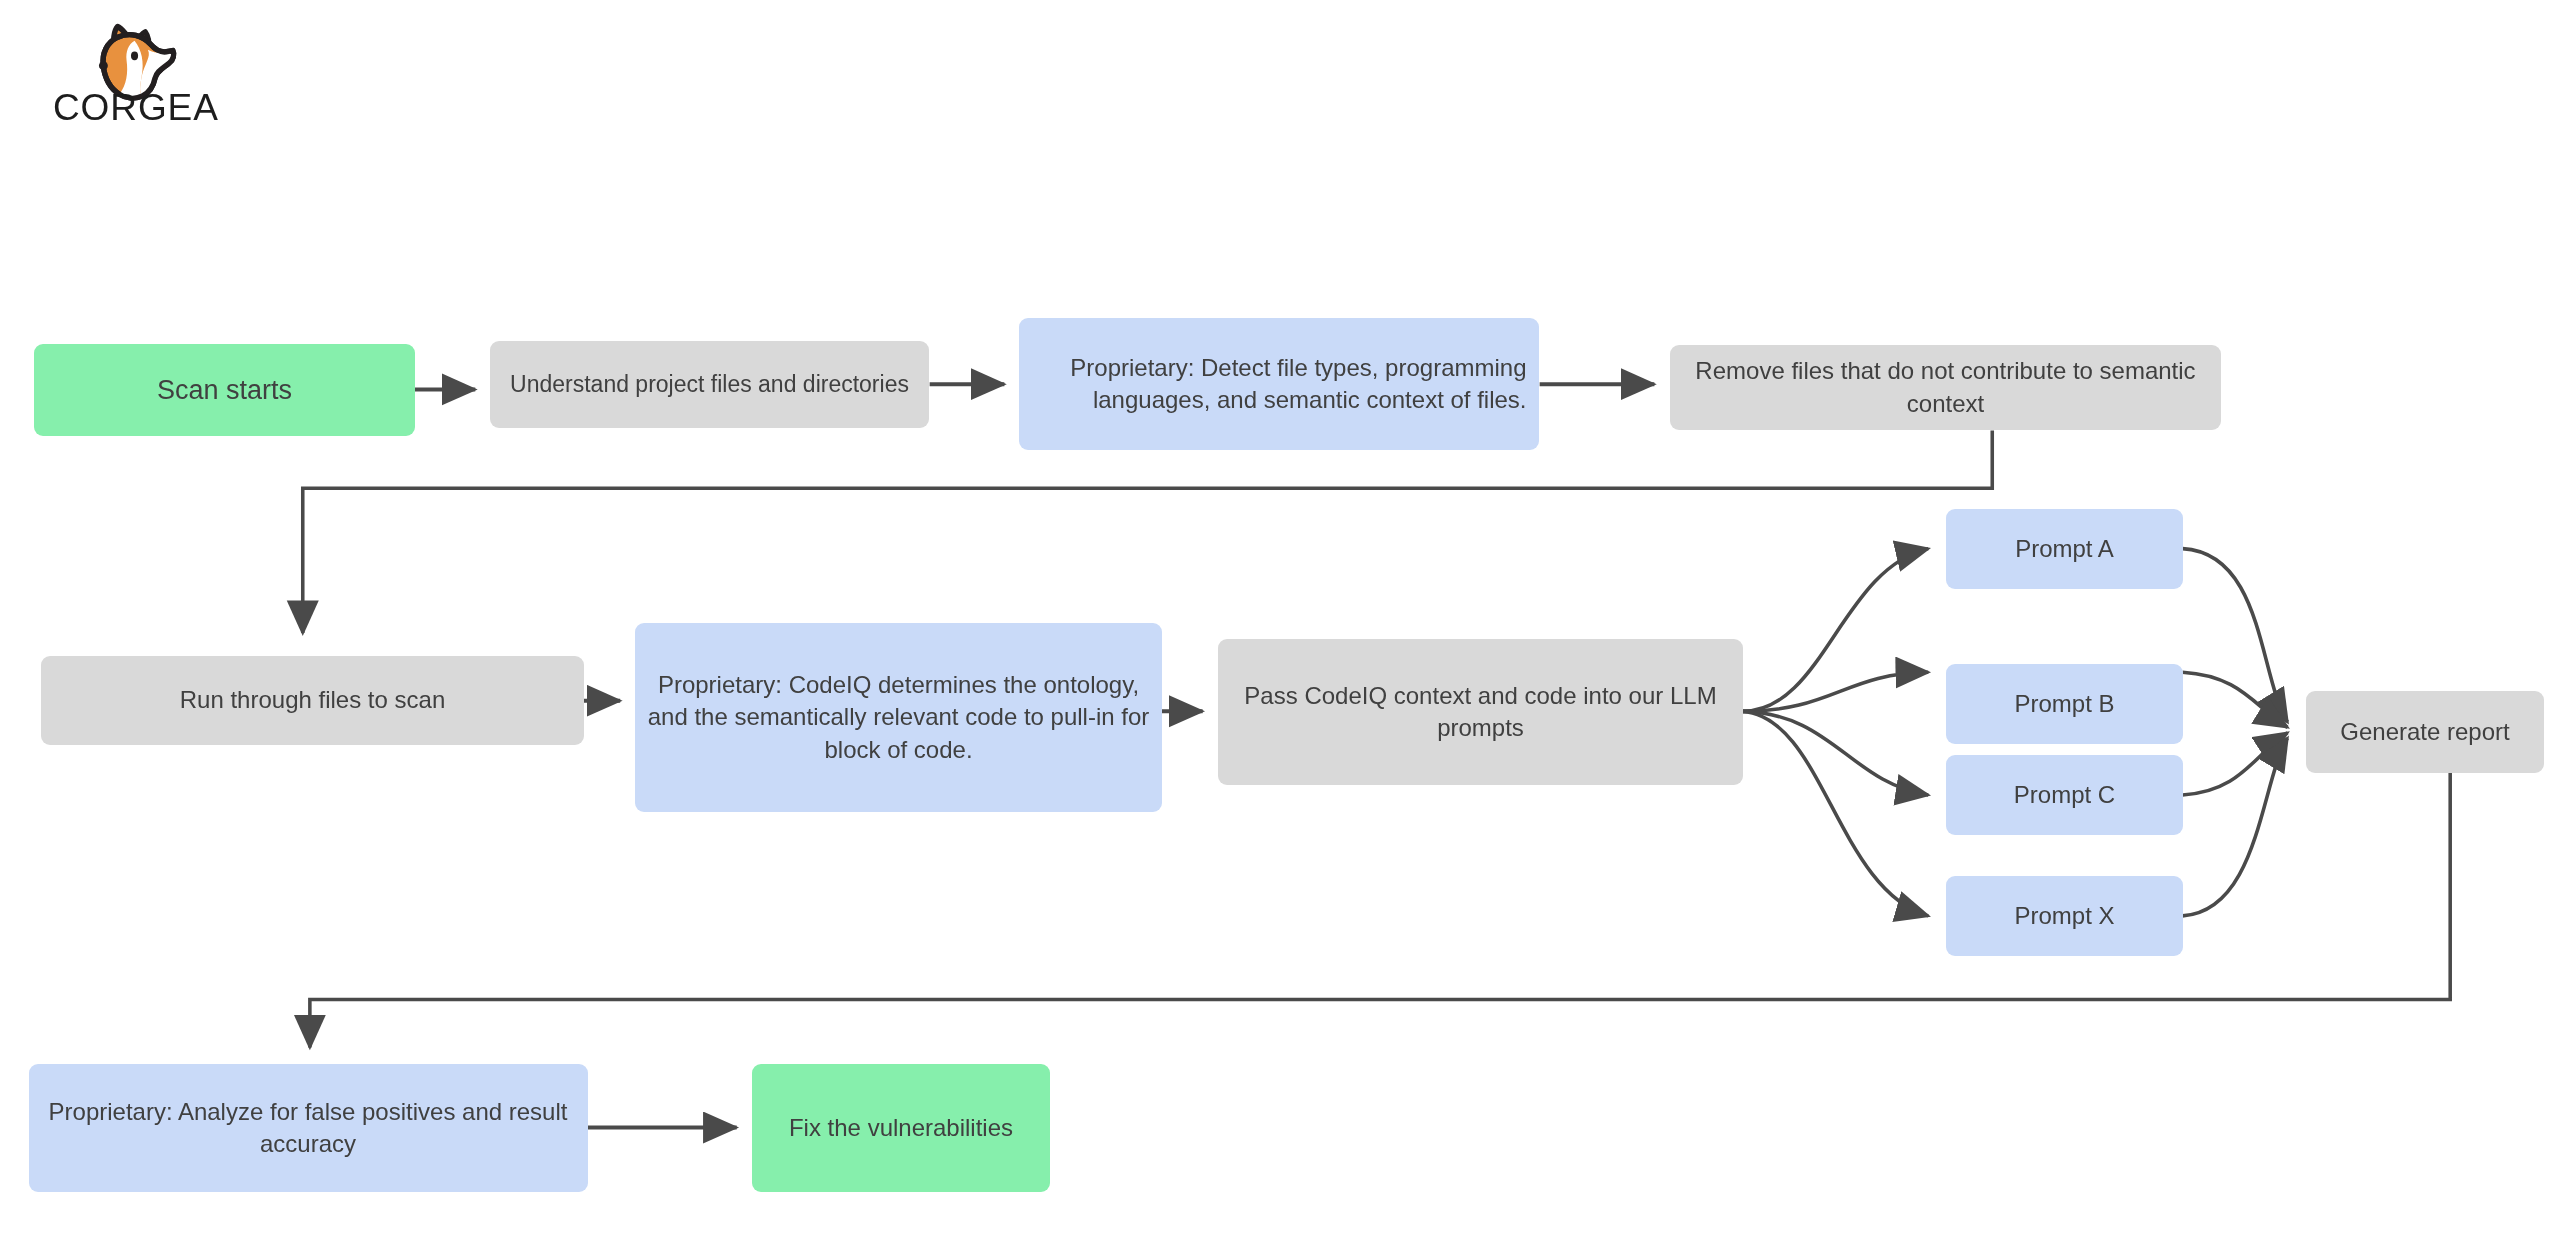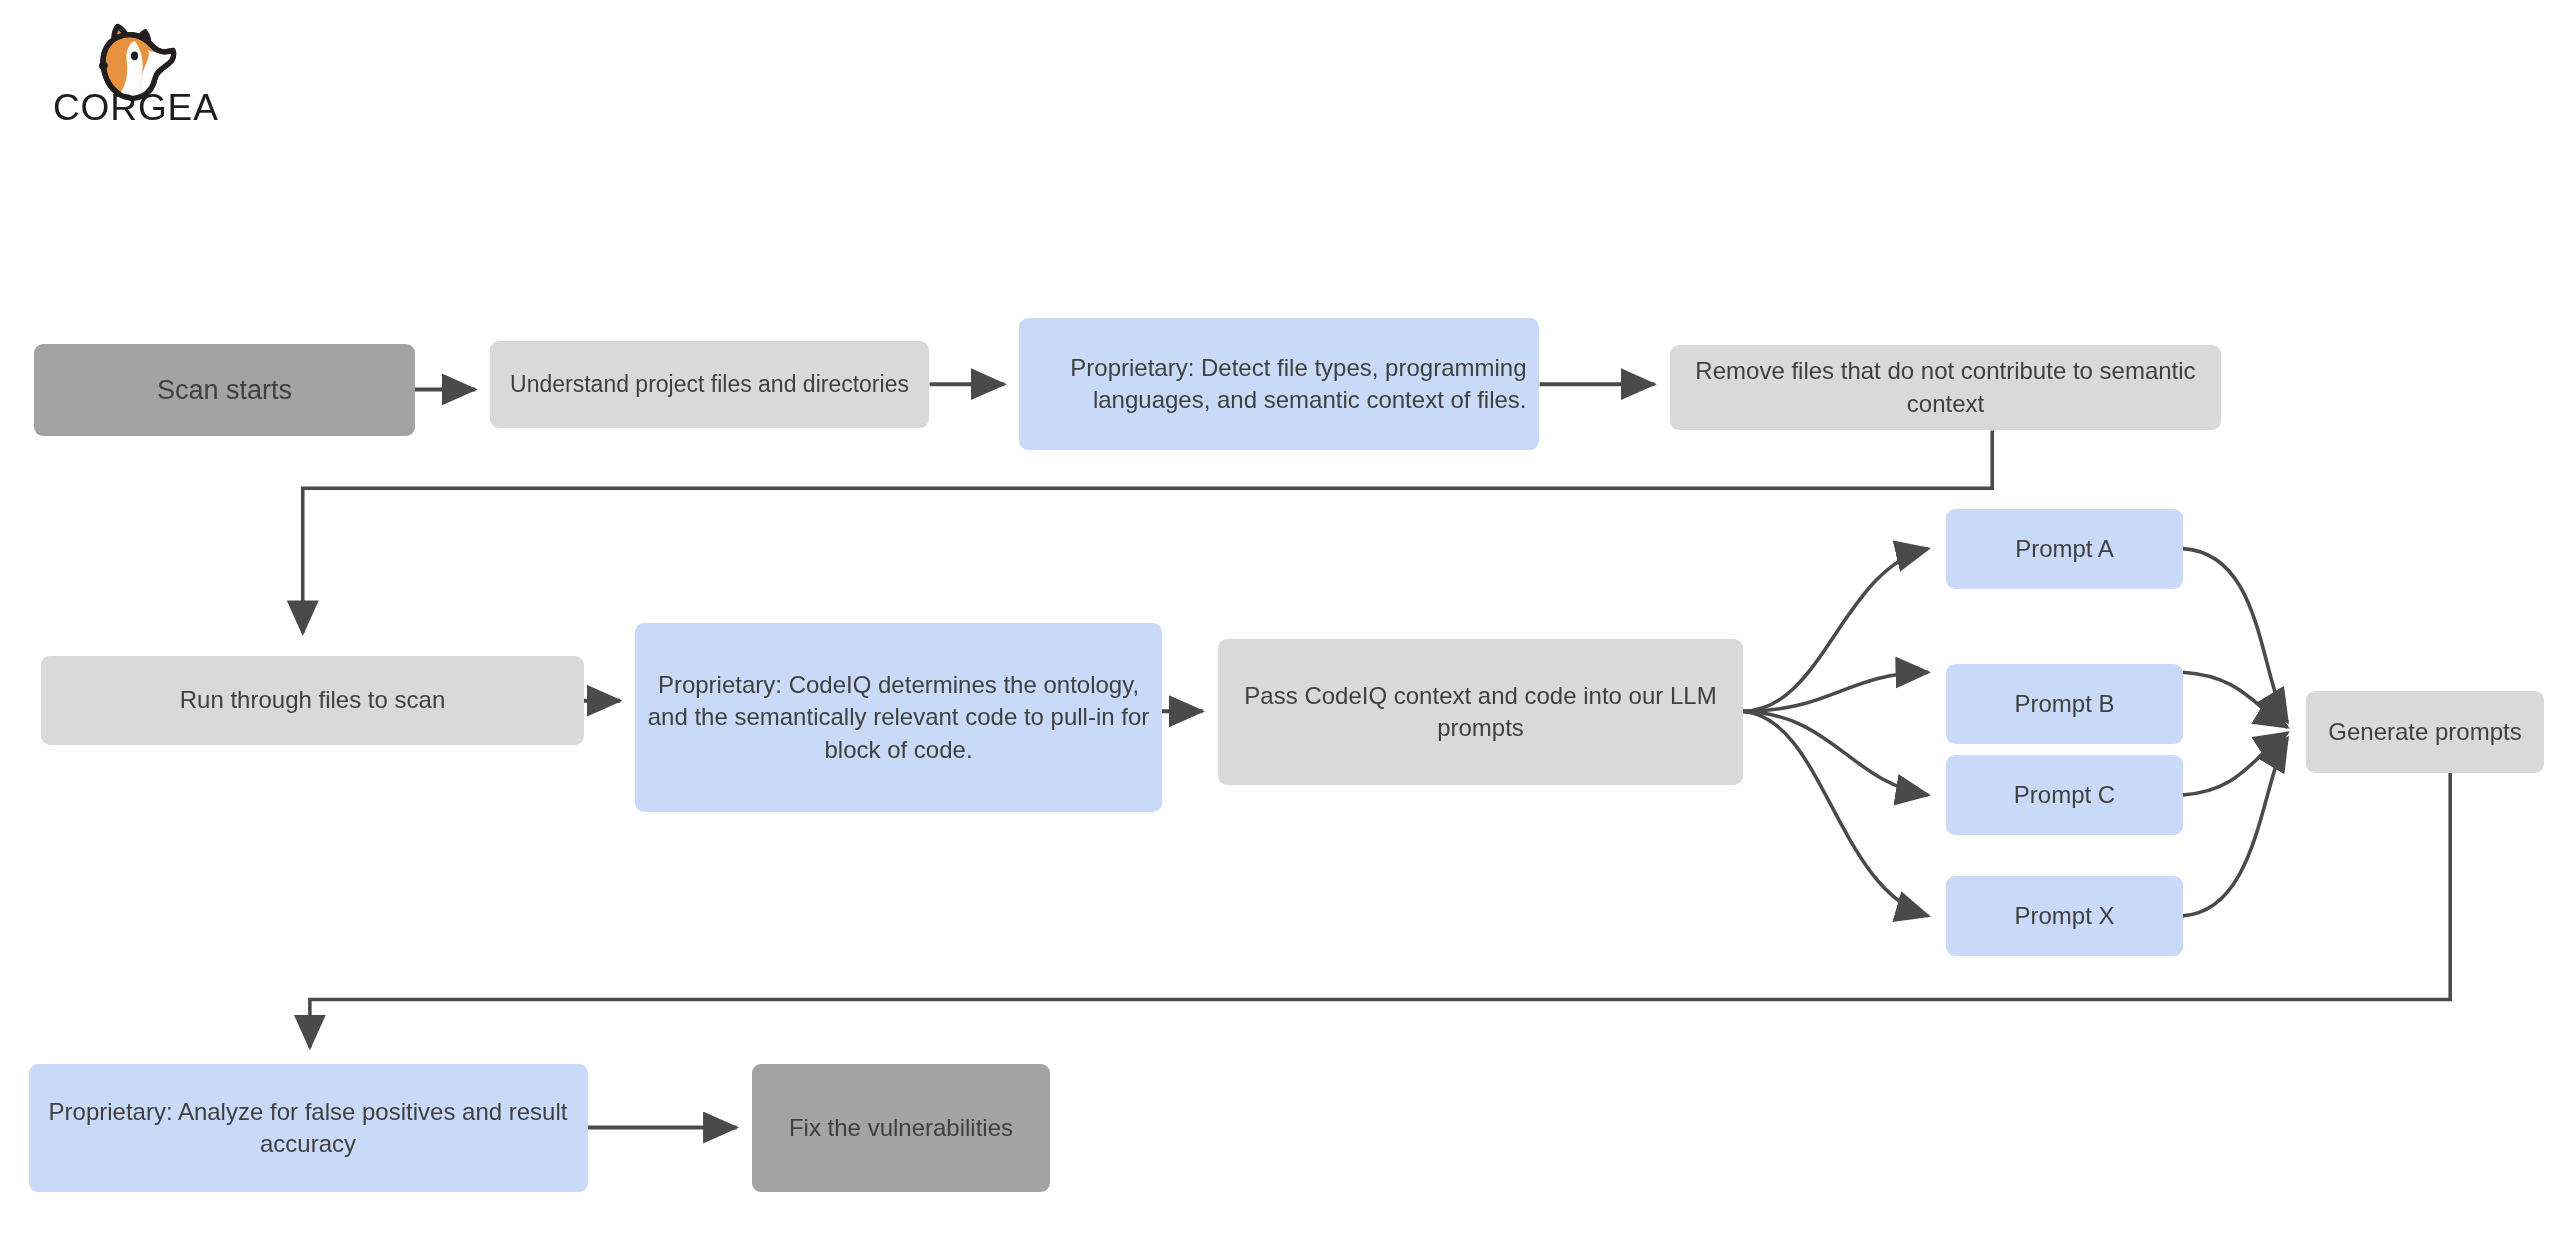--- a/index.html
+++ b/index.html
@@ -34,21 +34,21 @@
     justify-content: center;
     text-align: center;
     border-radius: 9px;
     color: #404040;
     line-height: 1.34;
     padding: 5.3px 12.5px;
     z-index: 3;
   }
   .node-gray  { background: #d9d9d9; }
   .node-blue  { background: #c9daf8; }
-  .node-green { background: #a3a3a3; }
+  .node-green { background: #86efac; }
 
   .fs-30 { font-size: 27px; }
   .fs-27 { font-size: 24px; }
   .fs-26 { font-size: 23px; }
 
   #logo {
     position: absolute;
     left: 50px;
     top: 14.2px;
     width: 178px;
@@ -160,21 +160,21 @@
 
   <div class="node node-blue fs-27" style="left:1946px; top:755px; width:237px; height:80px;">
     <span>Prompt C</span>
   </div>
 
   <div class="node node-blue fs-27" style="left:1946px; top:876px; width:237px; height:80px;">
     <span>Prompt X</span>
   </div>
 
   <div class="node node-gray fs-27" style="left:2306px; top:691px; width:238px; height:82px;">
-    <span>Generate prompts</span>
+    <span>Generate report</span>
   </div>
 
   <div class="node node-blue fs-27" style="left:28.5px; top:1064px; width:559px; height:128px;">
     <span>Proprietary: Analyze for false positives and result accuracy</span>
   </div>
 
   <div class="node node-green fs-27" style="left:752px; top:1064px; width:298px; height:128px;">
     <span>Fix the vulnerabilities</span>
   </div>
 

